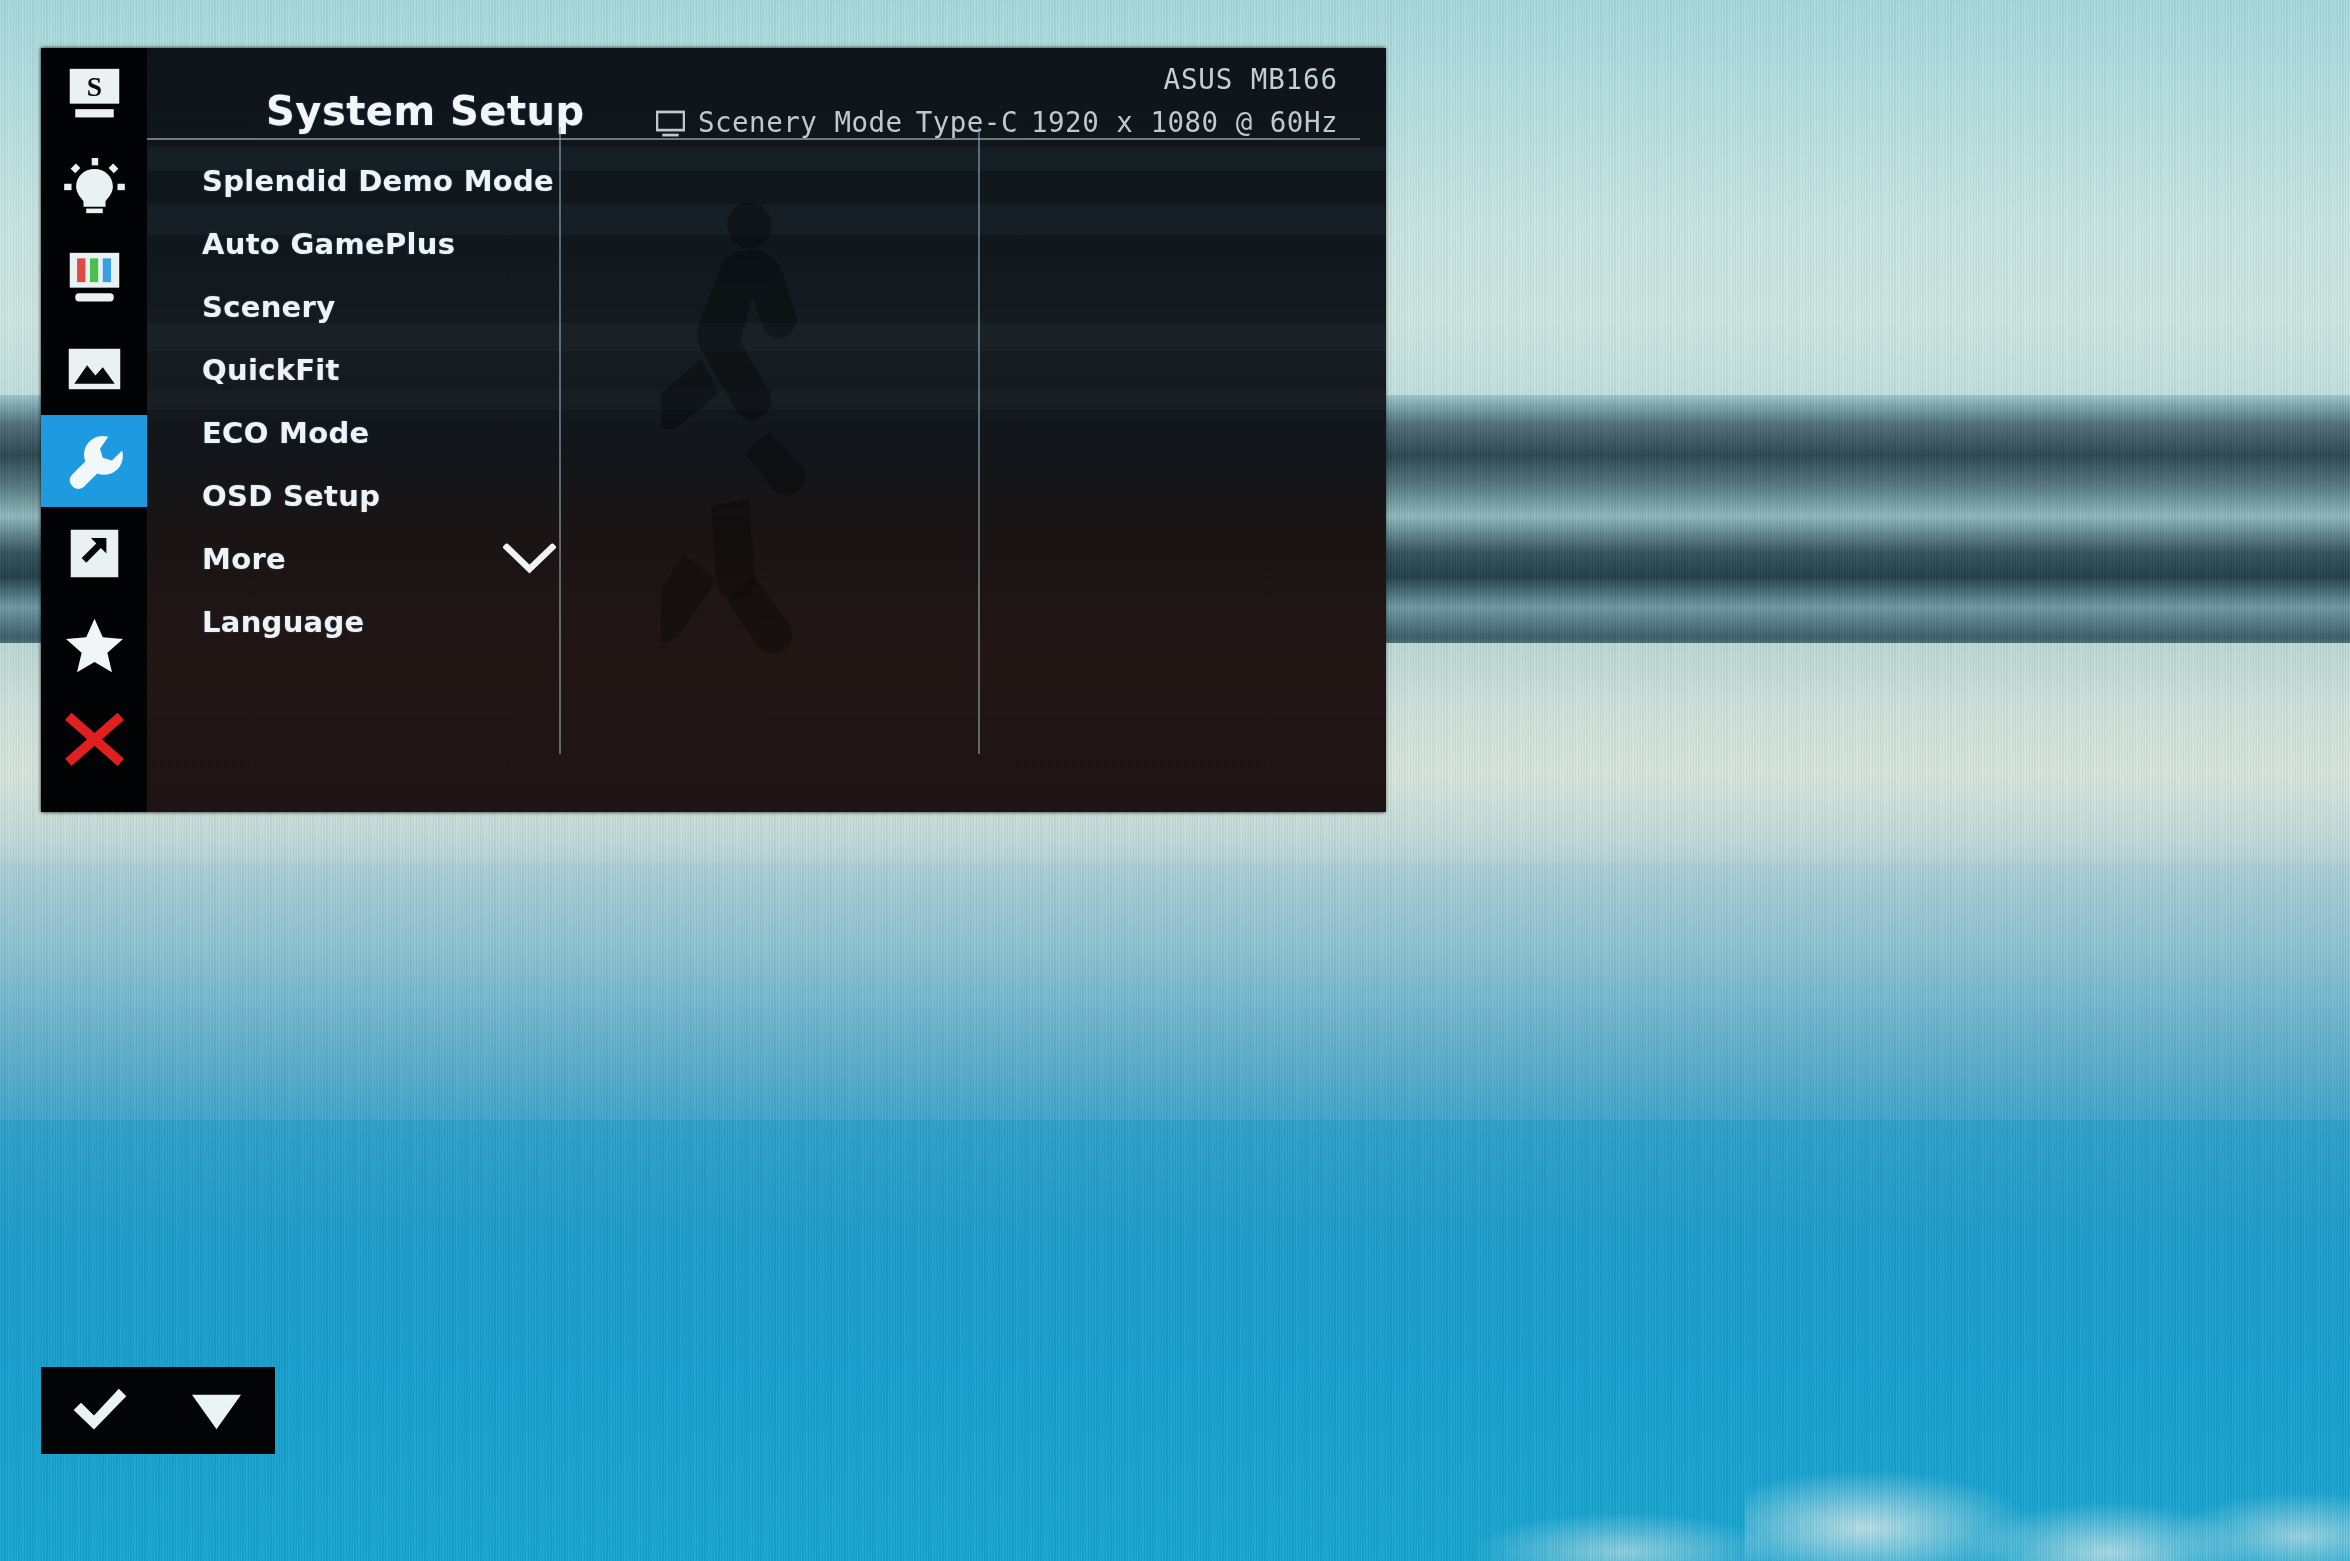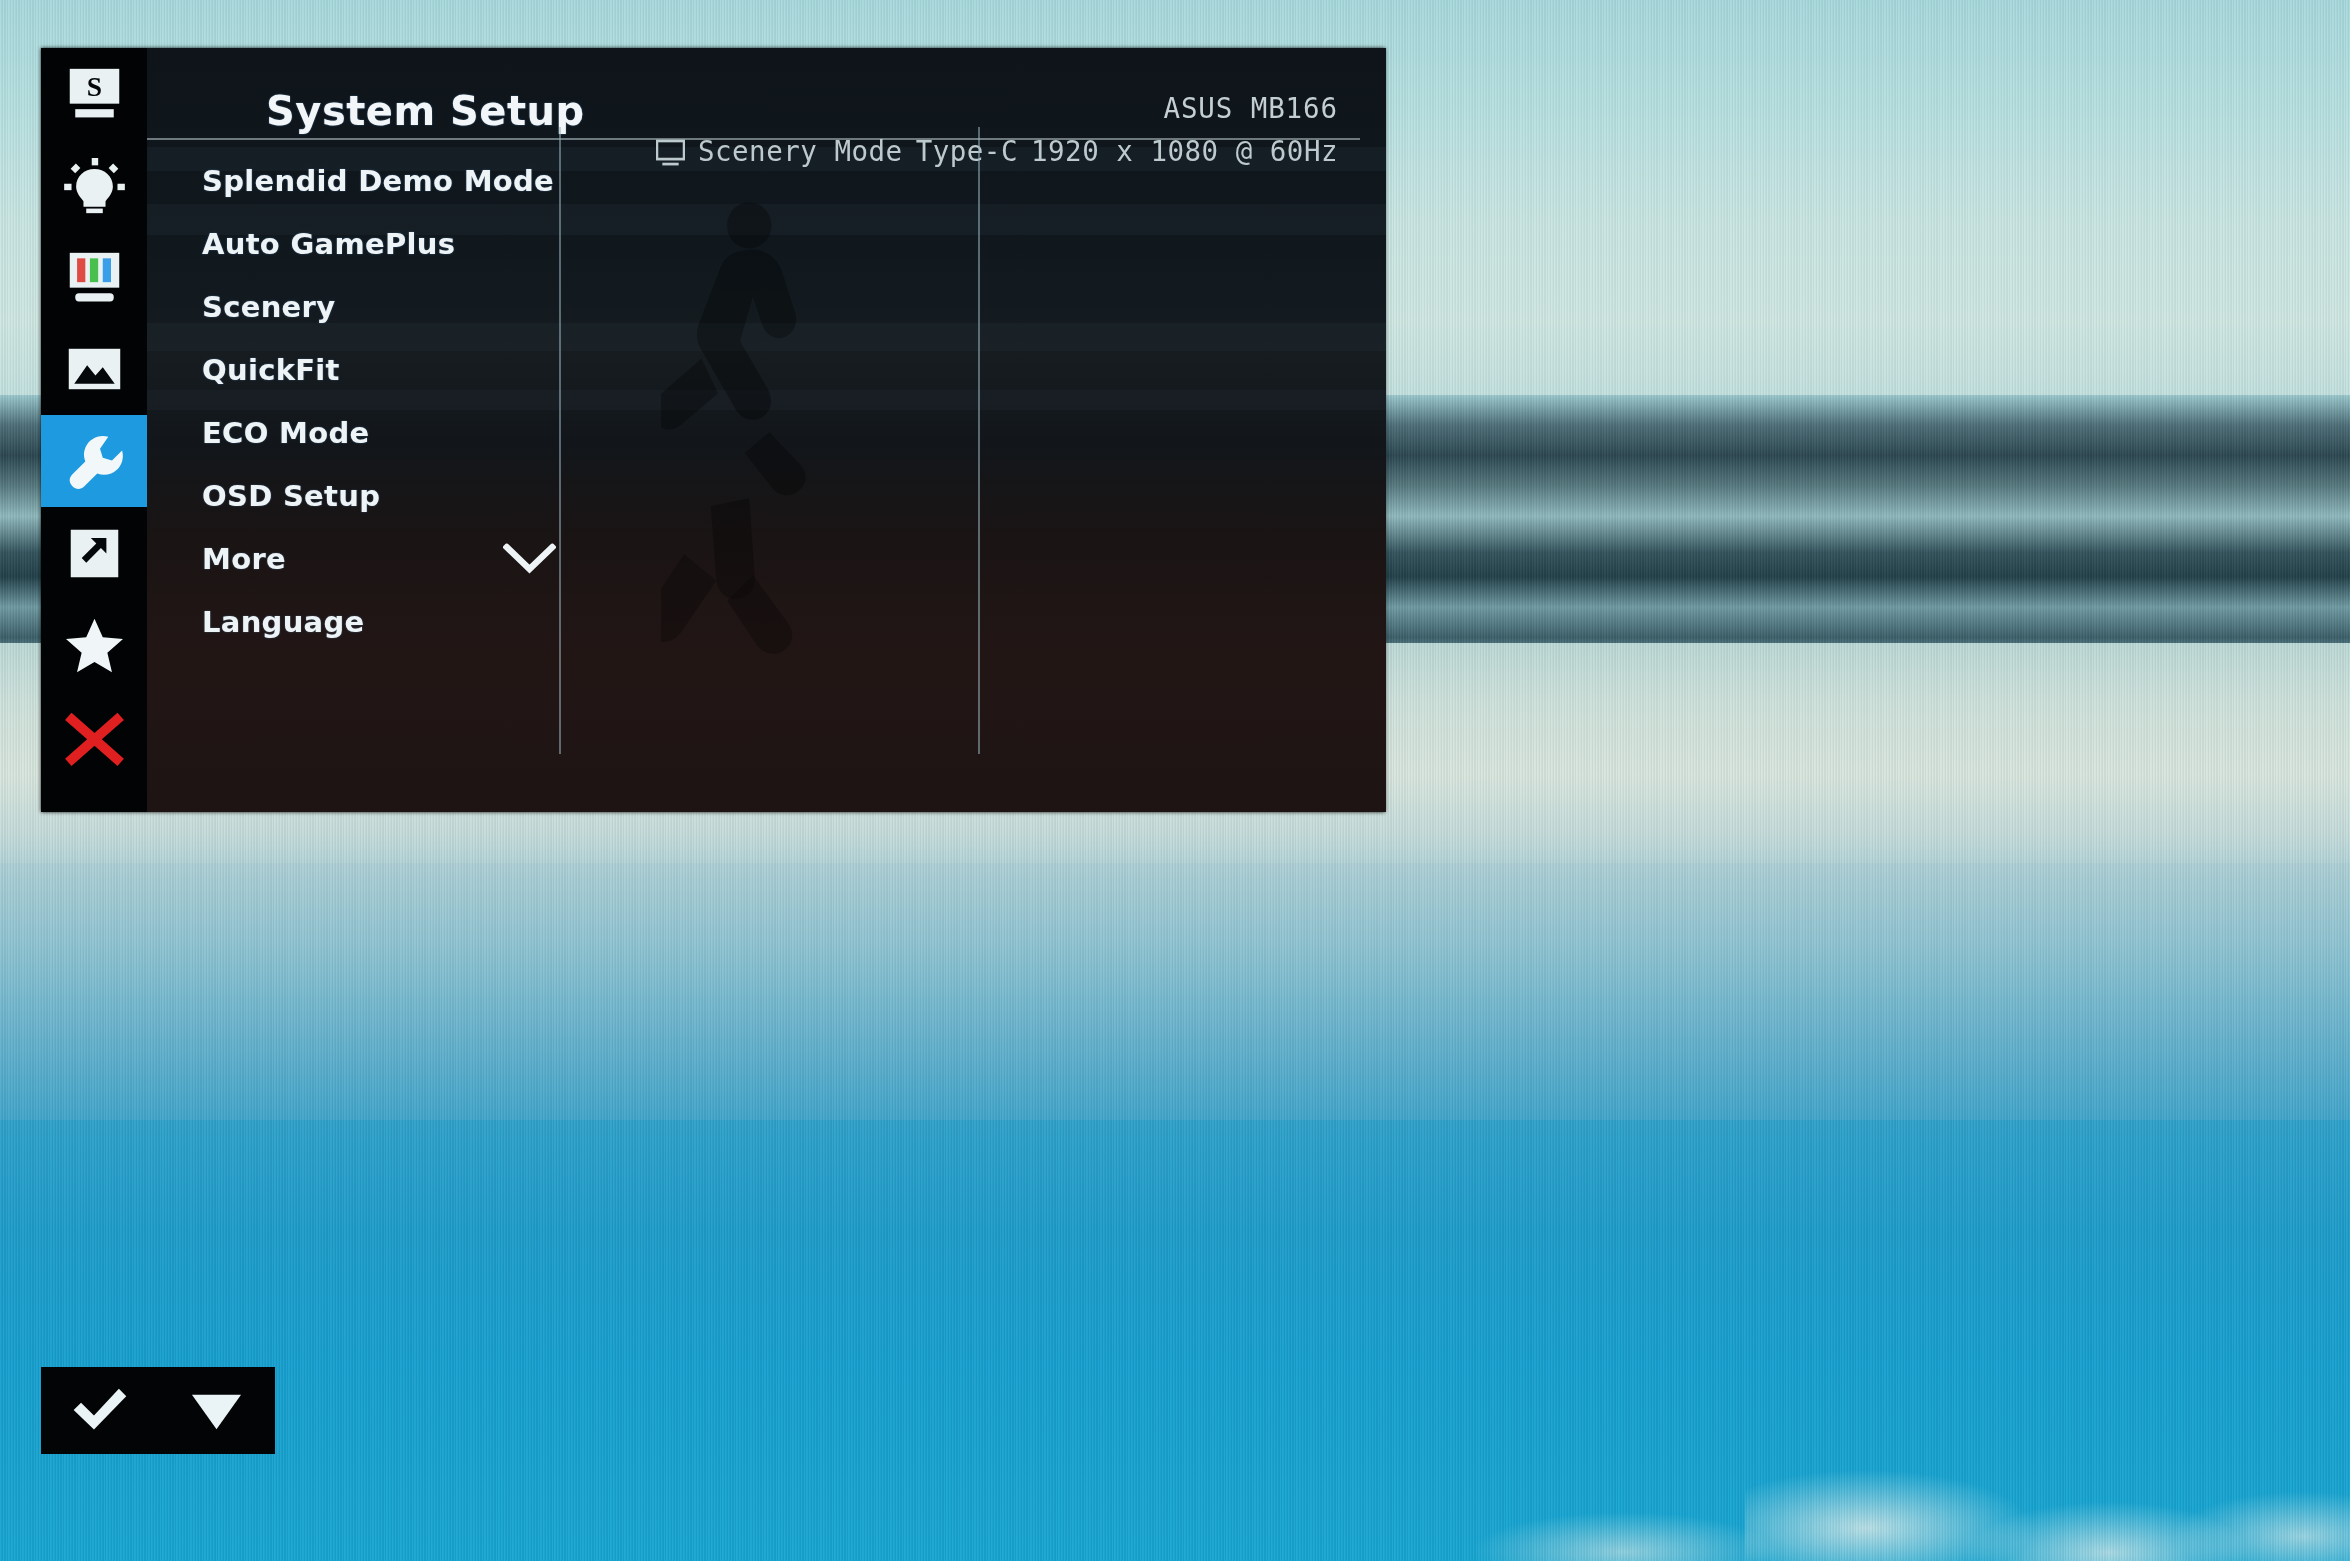--- a/index.html
+++ b/index.html
@@ -206,21 +206,20 @@
     top: 14.7px;
     text-align: right;
     color: #b9c6c9;
     font-family: "DejaVu Sans Mono", monospace;
     white-space: nowrap;
   }
   .osd-model {
     font-size: 27.5px;
     letter-spacing: 0.9px;
     color: #c3cfd2;
-    margin-top: 29px;
   }
   .osd-modeline {
     margin-top: 11px;
     font-size: 27.5px;
     letter-spacing: 0.5px;
     color: #bdcacd;
     display: flex;
     align-items: flex-end;
     justify-content: flex-end;
     gap: 13px;

